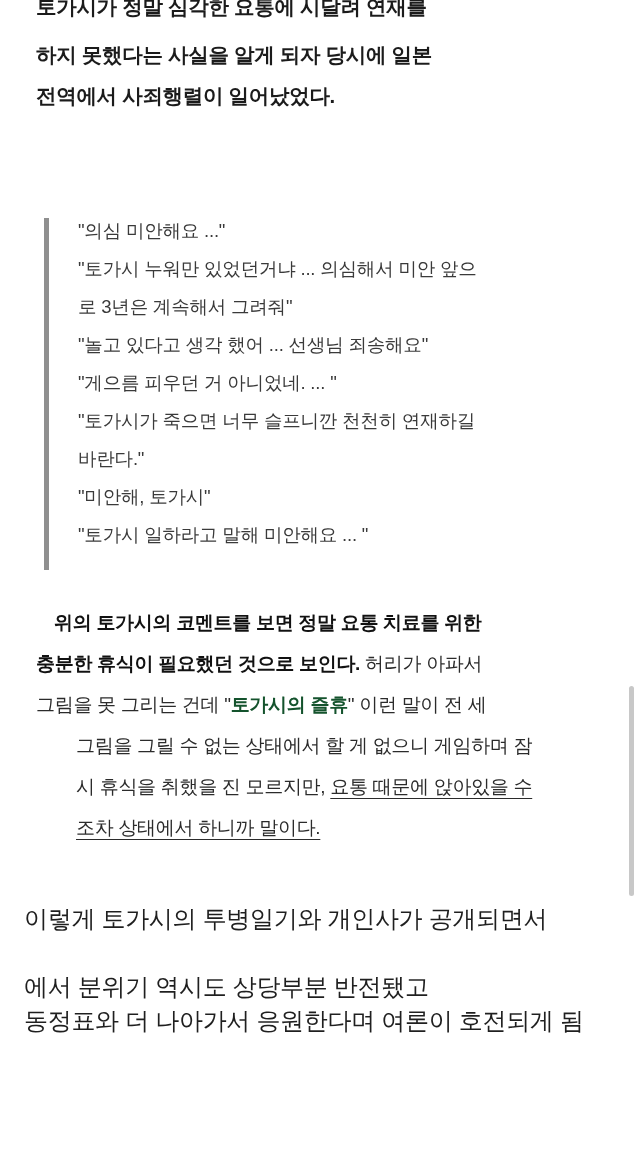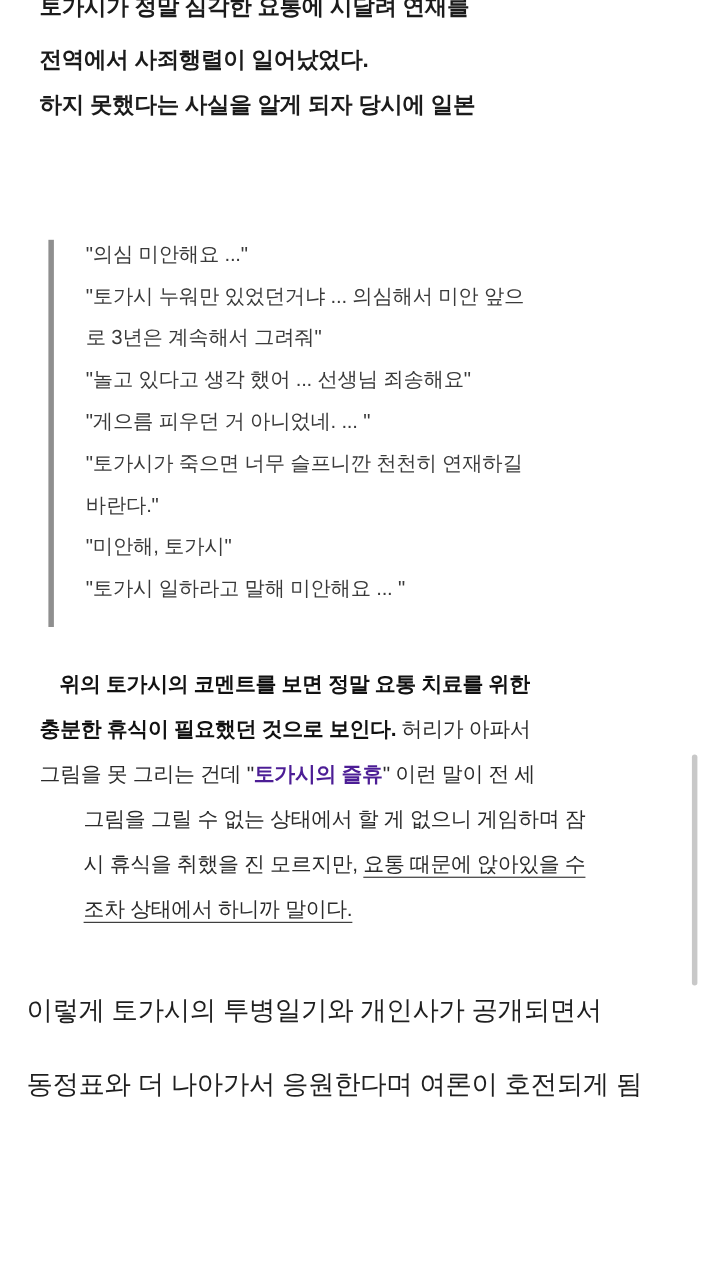--- a/index.html
+++ b/index.html
@@ -84,21 +84,21 @@
   }
   .commentary .bold {
     font-weight: 700;
     color: #111111;
   }
   .commentary .indent {
     display: inline-block;
     width: 18px;
   }
   .commentary .red {
-    color: #4c1d95;
+    color: #14532d;
     font-weight: 700;
   }
   .commentary .underline {
     text-decoration: underline;
     text-underline-offset: 5px;
   }
   .para2 {
     margin-top: 0;
     margin-left: 40px;
   }
@@ -138,22 +138,22 @@
     border-radius: 3px;
   }
 </style>
 </head>
 <body>
 
 <div class="page">
 
   <div class="intro">
     <div class="line">토가시가 정말 심각한 요통에 시달려 연재를</div>
+    <div class="line">하지 못했다는 사실을 알게 되자 당시에 일본</div>
     <div class="line"><span>전역에서 </span><span class="emph">사죄행렬이 일어났었다.</span></div>
-    <div class="line">하지 못했다는 사실을 알게 되자 당시에 일본</div>
   </div>
 
   <div class="quote-wrap">
     <div class="quote-bar"></div>
     <div class="quote-body">
       <div class="quote-line">"의심 미안해요 ..."</div>
       <div class="quote-line">"토가시 누워만 있었던거냐 ... 의심해서 미안 앞으</div>
       <div class="quote-line">로 3년은 계속해서 그려줘"</div>
       <div class="quote-line">"놀고 있다고 생각 했어 ... 선생님 죄송해요"</div>
       <div class="quote-line">"게으름 피우던 거 아니었네. ... "</div>
@@ -172,20 +172,21 @@
 
   <div class="commentary para2">
     <div>그림을 그릴 수 없는 상태에서 할 게 없으니 게임하며 잠</div>
     <div><span>시 휴식을 취했을 진 모르지만, </span><span class="underline">요통 때문에 앉아있을 수</span></div>
     <div><span class="underline">조차 상태에서 하니까 말이다. </span></div>
   </div>
 
   <div class="closing">
     <p>이렇게 토가시의 투병일기와 개인사가 공개되면서</p>
     <div class="gap"></div>
+    <p>에서 분위기 역시도 상당부분 반전됐고</p>
     <p>동정표와 더 나아가서 응원한다며 여론이 호전되게 됨</p>
   </div>
 
   <div class="scroll-track">
     <div class="scroll-thumb"></div>
   </div>
 
 </div>
 
 </body></html>

